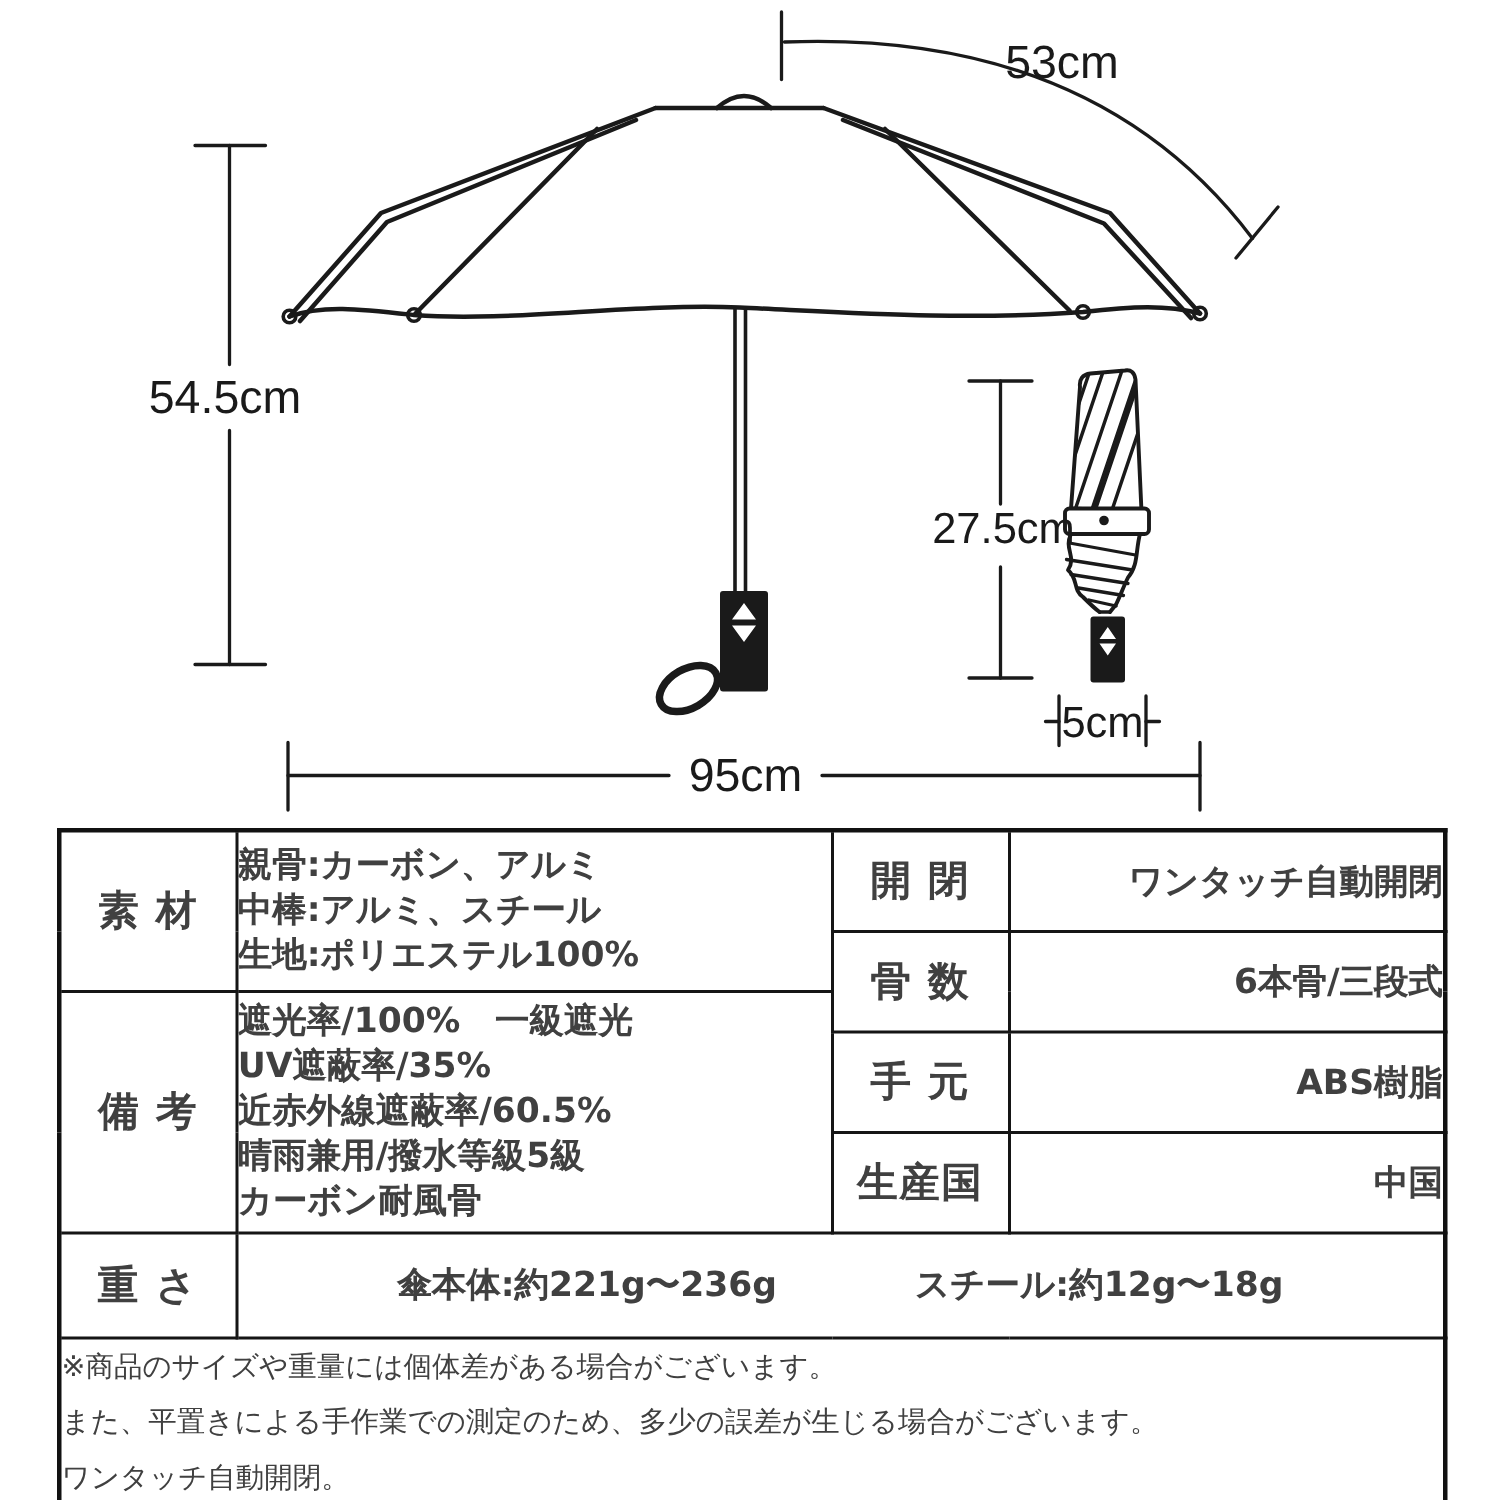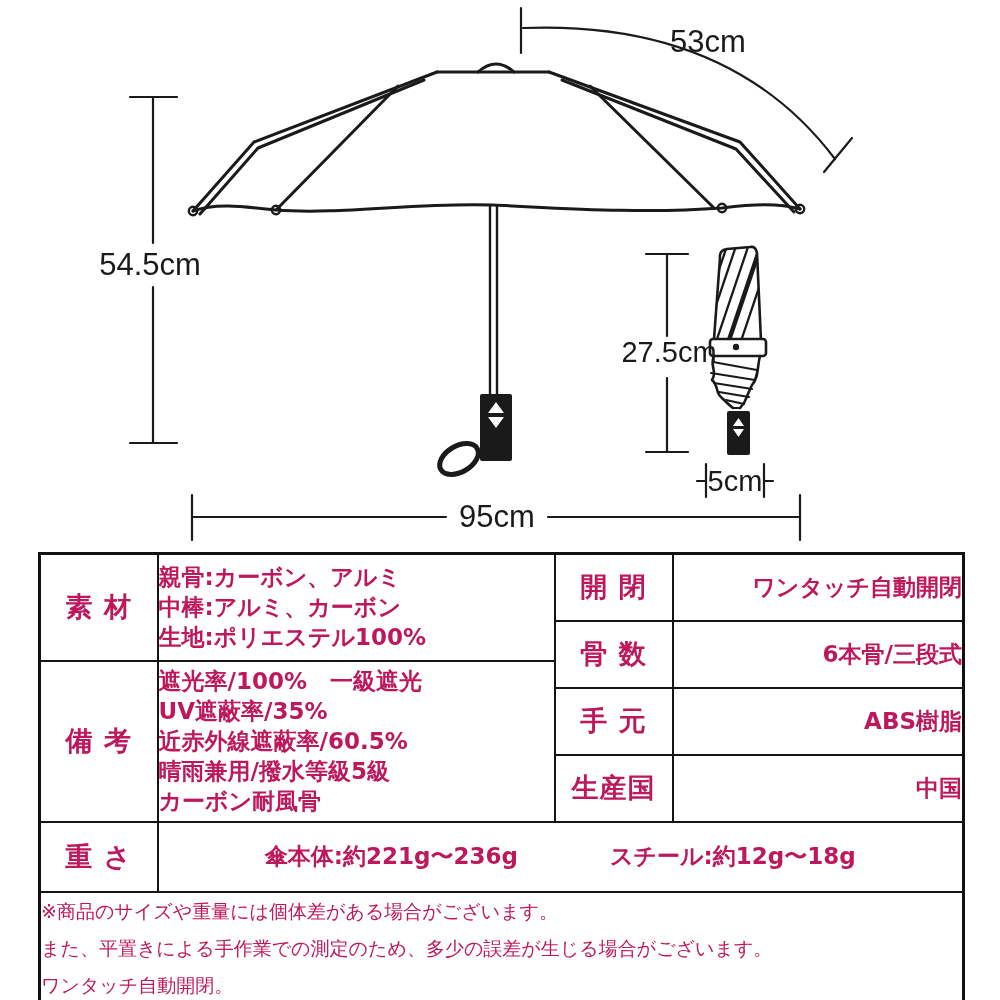--- a/index.html
+++ b/index.html
@@ -4,21 +4,21 @@
 <style>
   html,body{margin:0;padding:0;background:#ffffff;}
   #stage{position:relative;width:1000px;height:1000px;background:#ffffff;overflow:hidden;
          font-family:"DejaVu Sans","Liberation Sans",sans-serif;color:#1a1a1a;}
   #diagram-svg{position:absolute;left:0;top:0;}
   .dim-text{font-family:"Liberation Sans","DejaVu Sans",sans-serif;fill:#1a1a1a;}
   
   #spec-table{position:absolute;left:38px;top:552px;width:924px;height:433px;
               border-collapse:collapse;table-layout:fixed;}
   #spec-table td{border:2.6px solid #151515;padding:0;vertical-align:middle;
-                 color:#be185d;overflow:hidden;}
+                 color:#404040;overflow:hidden;}
   #spec-table{border:3.5px solid #111;}
   td.lbl{text-align:center;font-size:27px;font-weight:700;letter-spacing:1px;}
   td.val-l{padding-left:30px;font-size:23px;font-weight:700;line-height:30px;}
   td.val-l div{white-space:nowrap;}
   td.val-c{text-align:right;font-size:23px;font-weight:700;white-space:nowrap;}
   td.weight-val{text-align:center;font-size:23px;font-weight:700;white-space:nowrap;}
   td.weight-val .w1{margin-right:92px;}
   td.note-cell{padding-left:58px;font-size:19px;font-weight:400;line-height:37px;}
   td.note-cell div{white-space:nowrap;}
 </style>
@@ -117,21 +117,21 @@
       <col style="width:118px">
         <col style="width:397px">
         <col style="width:118px">
         <col style="width:291px">
     </colgroup>
     <tbody>
       <tr style="height:67px">
         <td class="lbl" rowspan="2">素 材</td>
         <td class="val-l" rowspan="2">
           <div>親骨:カーボン、アルミ</div>
-          <div>中棒:アルミ、カーボン</div>
+          <div>中棒:アルミ、スチール</div>
           <div>生地:ポリエステル100%</div>
         </td>
         <td class="lbl">開 閉</td>
         <td class="val-c">ワンタッチ自動開閉</td>
       </tr>
       <tr style="height:40px">
         <td class="lbl" rowspan="2">骨 数</td>
         <td class="val-c" rowspan="2">6本骨/三段式</td>
       </tr>
       <tr style="height:27px">

